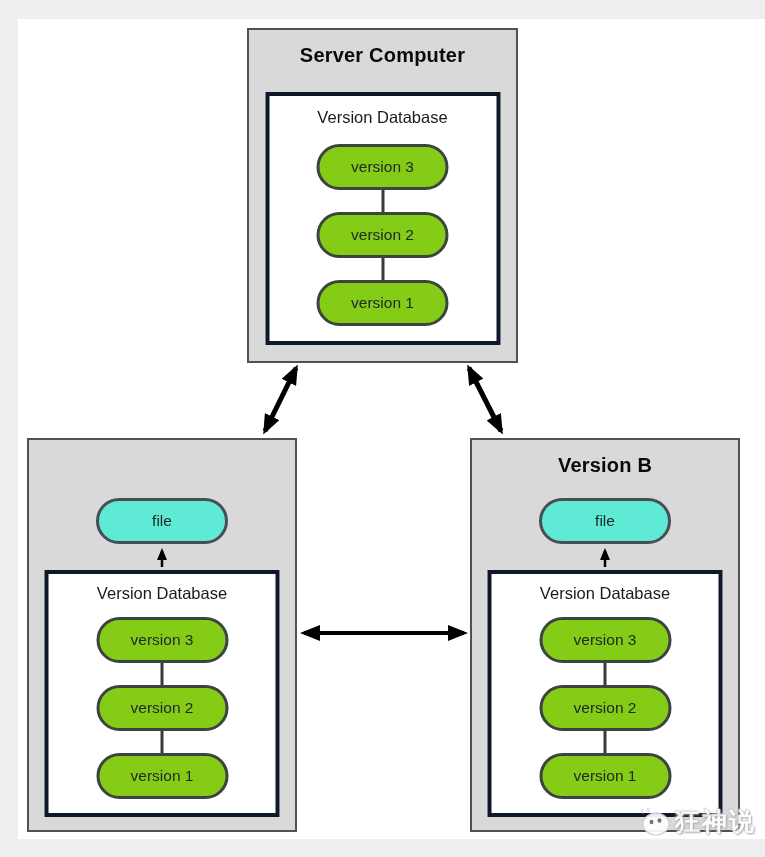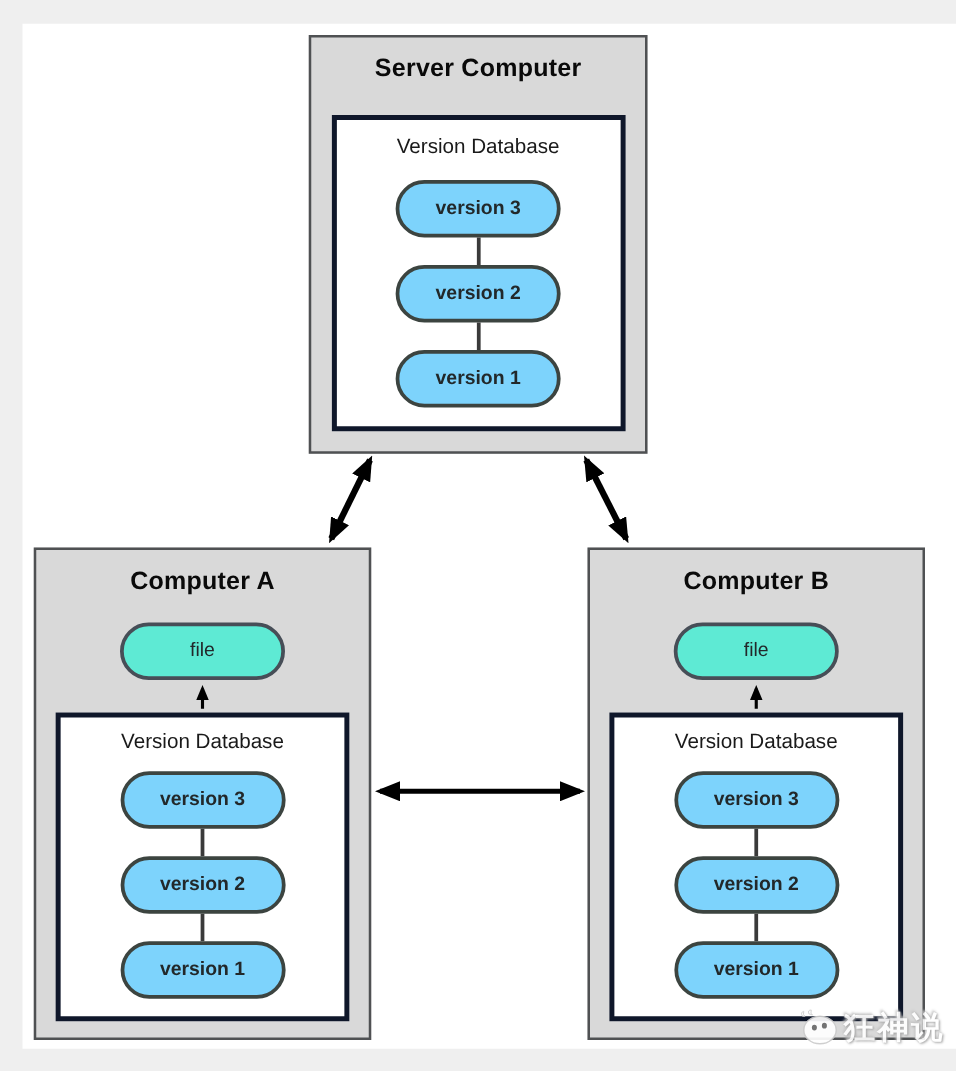--- a/index.html
+++ b/index.html
@@ -66,21 +66,21 @@
     box-sizing: border-box;
     border-radius: 23px;
     border: 3px solid #3c4440;
     display: flex;
     align-items: center;
     justify-content: center;
     font-size: 15.5px;
     color: #22282a;
     flex: 0 0 auto;
   }
-  .pill-green { background: #7dd3fc; font-weight: bold; }
+  .pill-green { background: #84cc16; }
   .pill-blue  { background: #5eead4; border-color: #474e57; }
   .connector {
     width: 3px; height: 22px;
     background: #3a3a3a;
     flex: 0 0 auto;
   }
   .file-pill {
     position: absolute;
     top: 58px;
     left: 50%;
@@ -139,34 +139,33 @@
       <div class="db-label">Version Database</div>
       <div class="pill pill-green">version 3</div>
       <div class="connector"></div>
       <div class="pill pill-green">version 2</div>
       <div class="connector"></div>
       <div class="pill pill-green">version 1</div>
     </div>
   </div>
 
   <div class="machine machine-a">
-    <div class="machine-title">Computer A</div>
     <div class="pill pill-blue file-pill">file</div>
     <div class="db-box">
       <div class="db-label">Version Database</div>
       <div class="pill pill-green">version 3</div>
       <div class="connector"></div>
       <div class="pill pill-green">version 2</div>
       <div class="connector"></div>
       <div class="pill pill-green">version 1</div>
     </div>
   </div>
 
   <div class="machine machine-b">
-    <div class="machine-title">Computer B</div>
+    <div class="machine-title">Version B</div>
     <div class="pill pill-blue file-pill">file</div>
     <div class="db-box">
       <div class="db-label">Version Database</div>
       <div class="pill pill-green">version 3</div>
       <div class="connector"></div>
       <div class="pill pill-green">version 2</div>
       <div class="connector"></div>
       <div class="pill pill-green">version 1</div>
     </div>
   </div>

